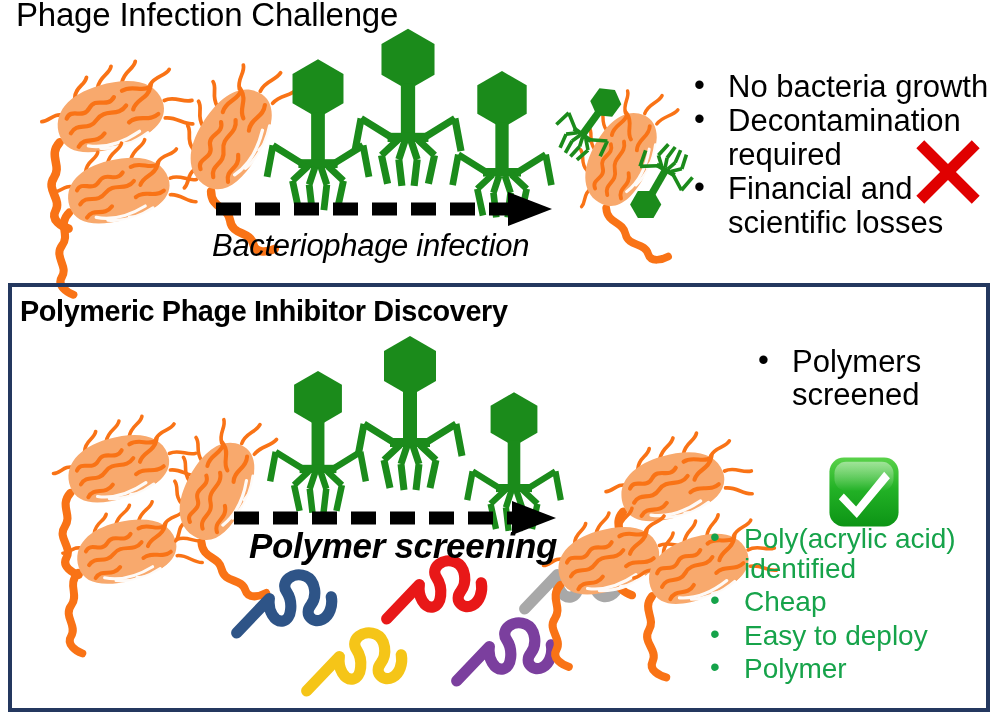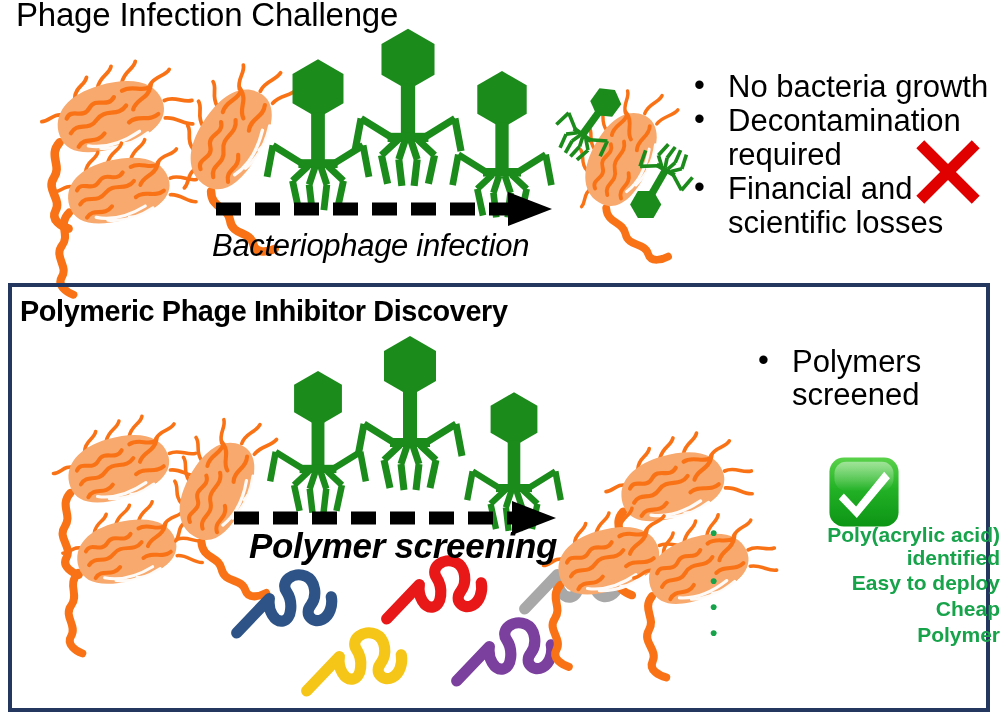--- a/index.html
+++ b/index.html
@@ -121,25 +121,24 @@
     left: 748px;
     top: 345px;
     font-size: 31px;
     color: #000000;
     width: 280px;
   }
 
   #bullets-green {
     left: 700px;
     top: 524px;
-    font-size: 21px;
+    font-size: 28px;
     color: #16a34a;
     width: 300px;
-    font-weight: 700;
-    text-align: right;
+    font-weight: 400;
   }
   #bullets-green li { margin-bottom: 3px; }
   #bullets-green li::before { color: #16a34a; }
 
   
   #cross-icon {
     position: absolute;
     left: 915px;
     top: 139px;
     width: 66px;
@@ -373,18 +372,18 @@
   </ul>
 
   <svg id="check-icon" viewBox="0 0 100 100" xmlns="http://www.w3.org/2000/svg">
     <rect x="2" y="2" width="96" height="96" rx="20" ry="20" fill="url(#checkGrad)"></rect>
     <rect x="9" y="8" width="82" height="40" rx="16" ry="16" fill="url(#checkGloss)"></rect>
     <path d="M 22 52 L 39 70 L 78 22 L 86 31 L 40 86 L 15 60 Z" fill="#ffffff"></path>
   </svg>
 
   <ul class="bullets" id="bullets-green">
     <li>Poly(acrylic acid) identified</li>
+    <li>Cheap</li>
     <li>Easy to deploy</li>
-    <li>Cheap</li>
     <li>Polymer</li>
   </ul>
 
 </div>
 
 </body></html>

